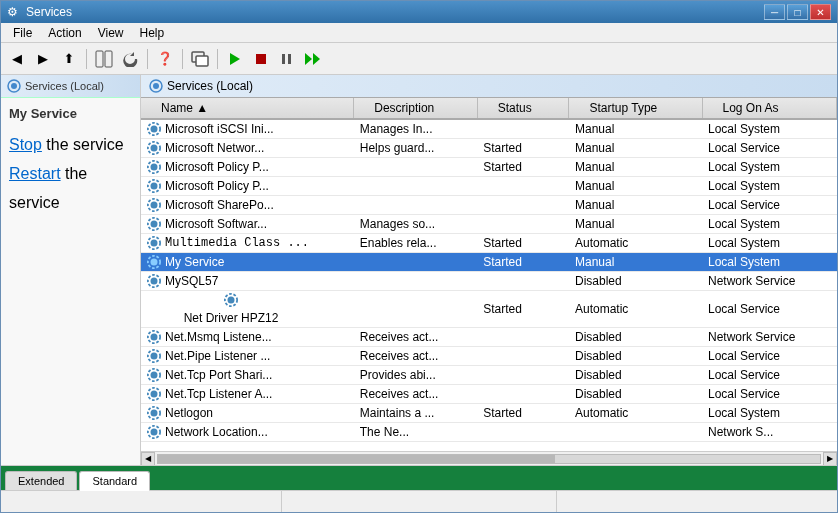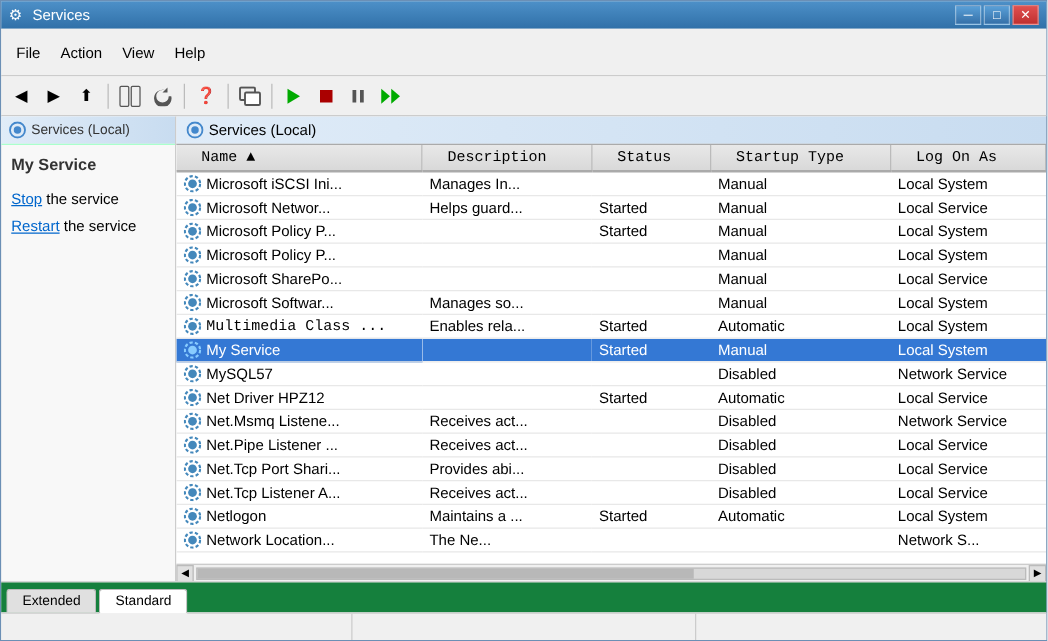--- a/index.html
+++ b/index.html
@@ -61,21 +61,21 @@
       cursor: pointer;
       font-family: 'Marlett', 'Wingdings', sans-serif;
     }
     .title-btn.close {
       background: linear-gradient(to bottom, #e05050 0%, #c03030 100%);
     }
 
     
     .menu-bar {
       background: #f0f0f0;
-      height: 38px;
+      height: 20px;
       display: flex;
       align-items: center;
       border-bottom: 1px solid #ccc;
       padding: 0 4px;
     }
 
     .menu-item {
       padding: 2px 8px;
       cursor: pointer;
       font-size: 12px;
@@ -150,21 +150,21 @@
     }
 
     .service-link {
       color: #0066cc;
       text-decoration: underline;
       cursor: pointer;
     }
 
     .action-text {
       line-height: 1.8;
-      font-size: 12px;
+      font-size: 16px;
     }
 
     
     .right-panel {
       flex: 1;
       display: flex;
       flex-direction: column;
       overflow: hidden;
     }
 
@@ -197,21 +197,20 @@
     th {
       padding: 3px 20px;
       text-align: left;
       border-right: 1px solid #bbb;
       border-bottom: 2px solid #aaa;
       font-size: 12px;
       font-weight: normal;
       white-space: nowrap;
       cursor: pointer;
       user-select: none;
-      font-family: Liberation Mono, monospace;
     }
 
     tbody tr {
       border-bottom: 1px solid #e8e8e8;
     }
 
     td {
       padding: 2px 6px;
       font-size: 12px;
       white-space: nowrap;
@@ -516,21 +515,21 @@
                     <circle cx="8" cy="8" r="7" fill="none" stroke="#4488bb" stroke-width="2" stroke-dasharray="3 2"></circle>
                   </svg>
                   <span>MySQL57</span>
                 </td>
                 <td></td>
                 <td></td>
                 <td>Disabled</td>
                 <td>Network Service</td>
               </tr>
               <tr>
-                <td style="display: flex; align-items: center; gap: 4px;">
+                <td style="display: flex; align-items: center; gap: 4px; flex-direction: column;">
                   <svg width="14" height="14" viewBox="0 0 16 16" style="flex-shrink: 0;">
                     <circle cx="8" cy="8" r="4" fill="#4488bb"></circle>
                     <circle cx="8" cy="8" r="7" fill="none" stroke="#4488bb" stroke-width="2" stroke-dasharray="3 2"></circle>
                   </svg>
                   <span>Net Driver HPZ12</span>
                 </td>
                 <td></td>
                 <td>Started</td>
                 <td>Automatic</td>
                 <td>Local Service</td>

